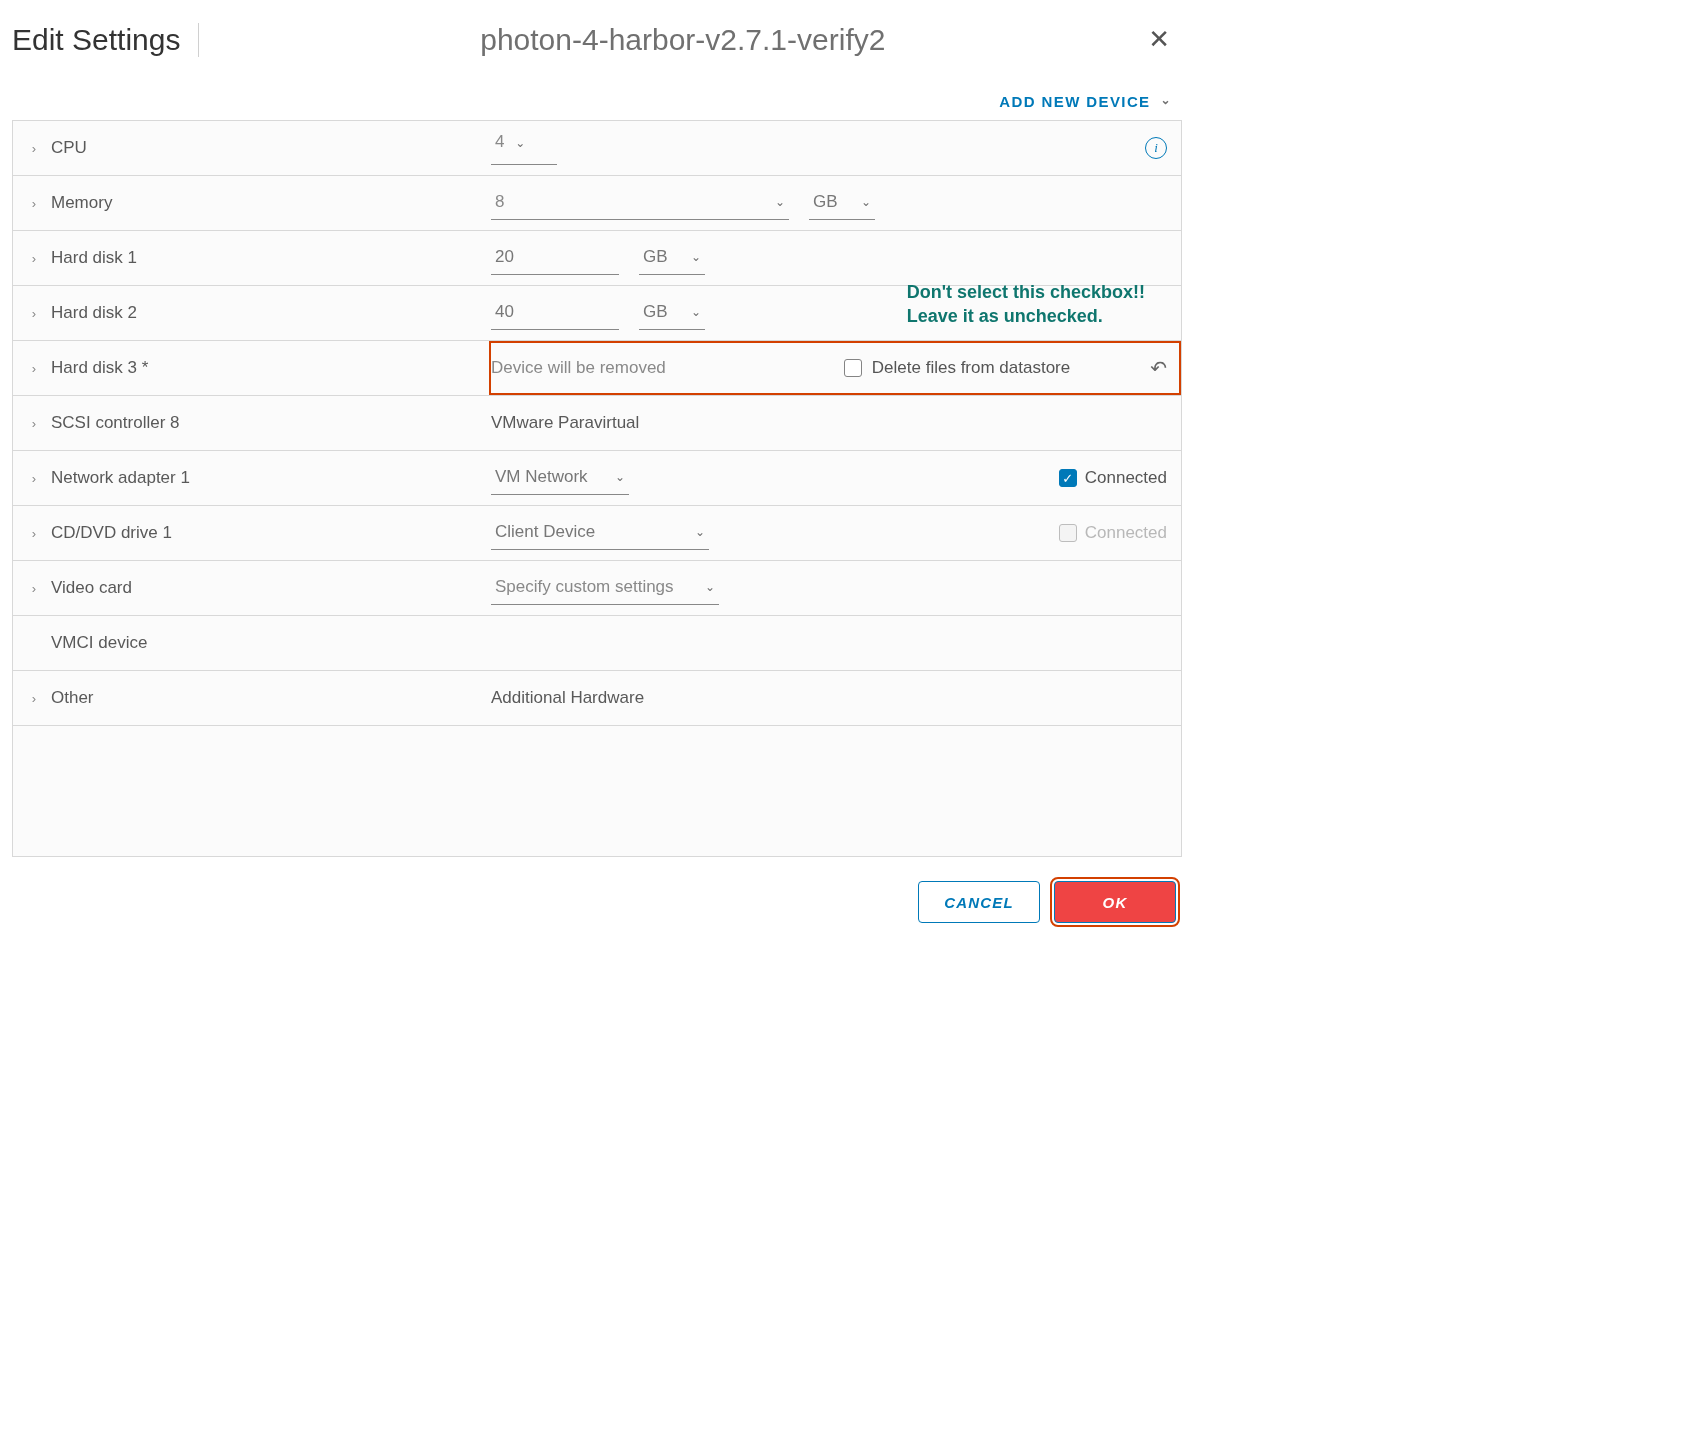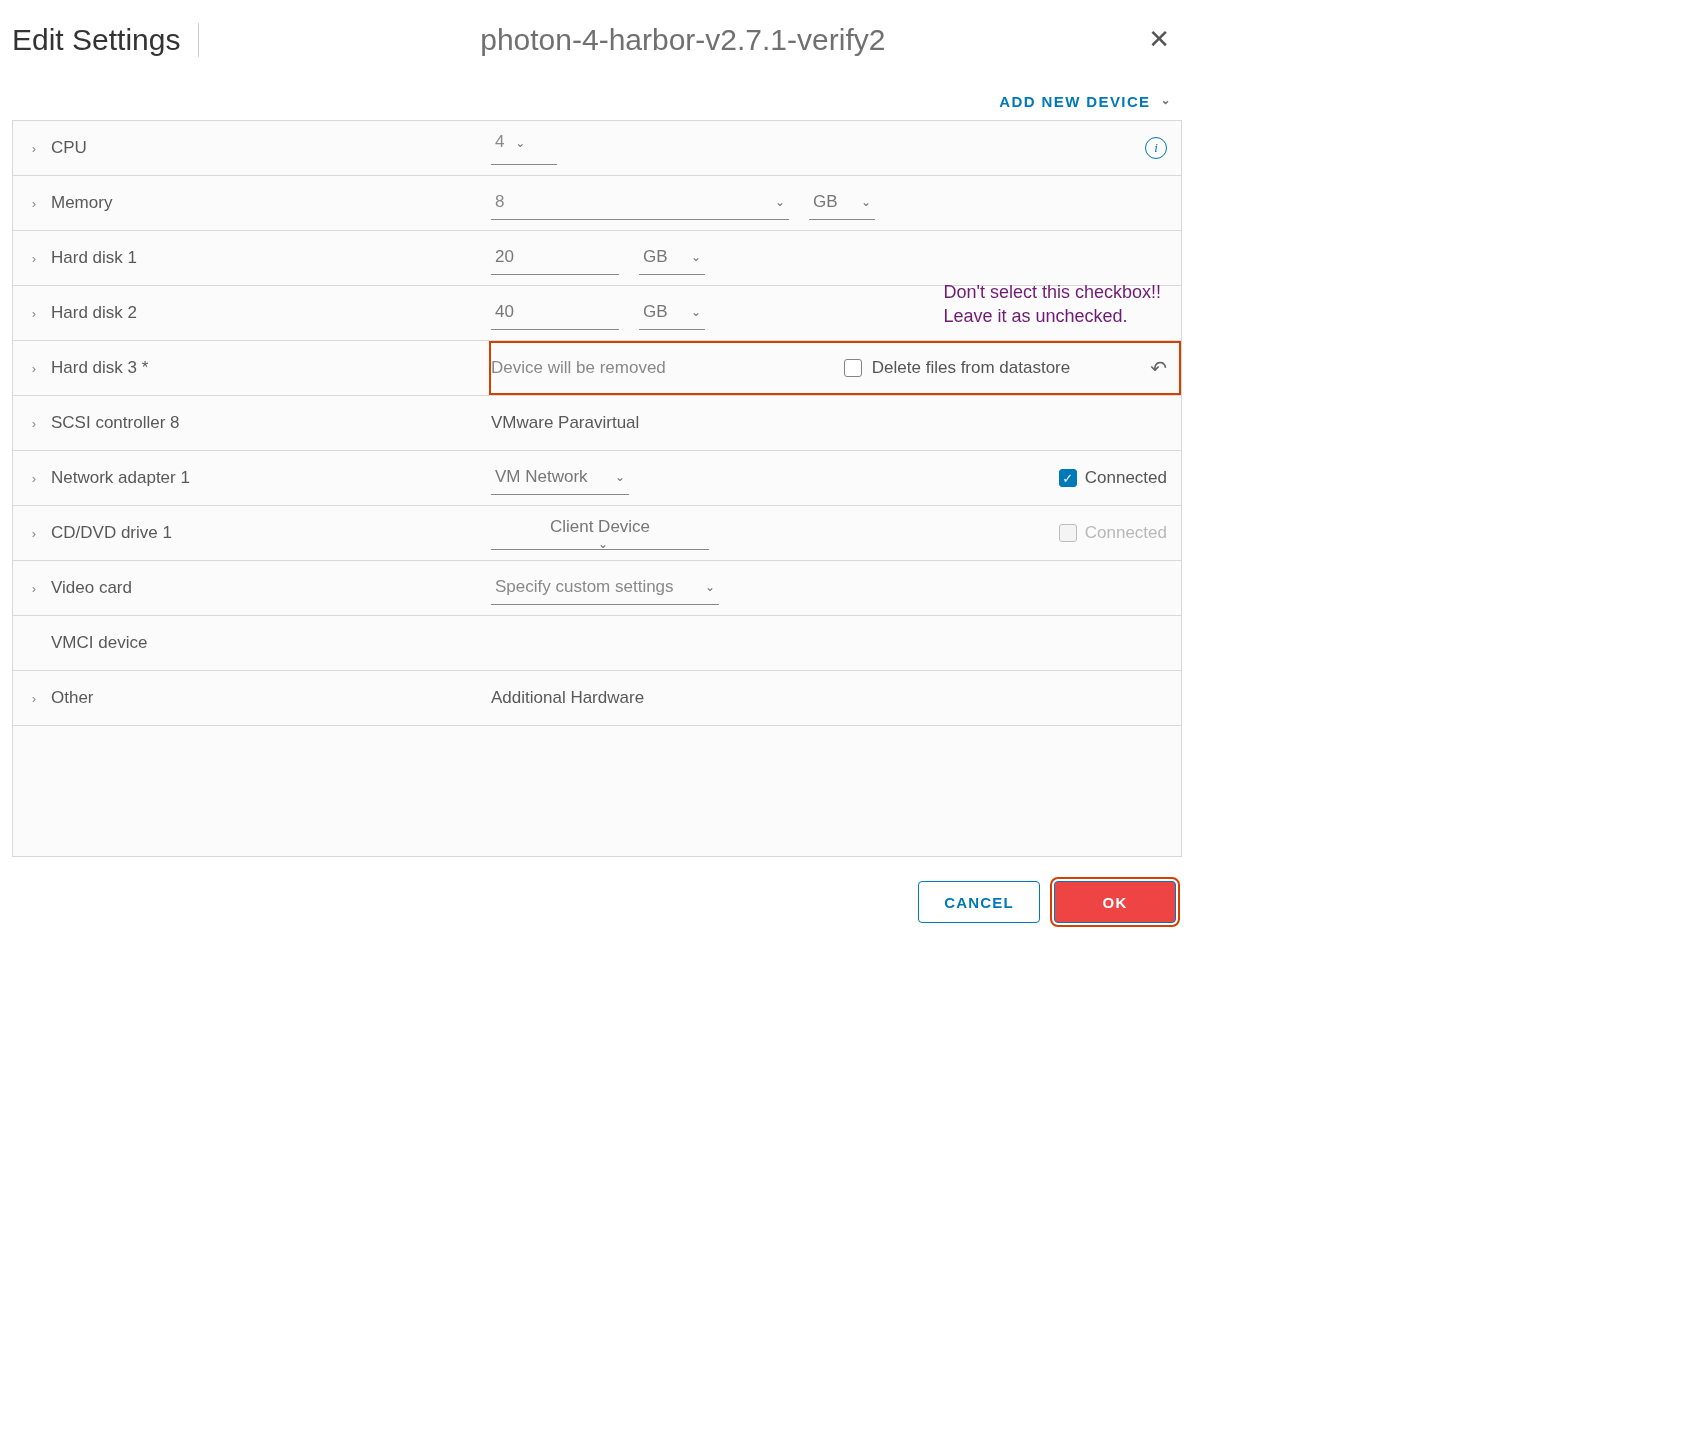--- a/index.html
+++ b/index.html
@@ -172,44 +172,45 @@
     border-color: #0079b8;
     color: #fff;
     font-size: 13px;
   }
   .checkbox.disabled {
     border-color: #bdbdbd;
     background: #f4f4f4;
   }
   .annotation {
     position: absolute;
-    color: #701a75;
+    color: #0f766e;
     font-size: 18px;
-    font-weight: 400;
+    font-weight: 700;
     line-height: 1.35;
-    right: 20px;
+    right: 36px;
     top: -6px;
     white-space: nowrap;
   }
   .annotation-box {
     position: absolute;
     border: 2px solid #d34000;
     pointer-events: none;
   }
   .undo-icon {
     font-size: 20px;
     color: #666;
     cursor: pointer;
   }
   .footer {
     display: flex;
     justify-content: flex-end;
     gap: 14px;
     padding: 24px 6px 0 0;
     position: relative;
+    font-style: italic;
   }
   .btn {
     height: 40px;
     min-width: 80px;
     font-size: 15px;
     font-weight: 600;
     letter-spacing: 1.2px;
     border-radius: 4px;
     display: inline-flex;
     align-items: center;
@@ -346,21 +347,21 @@
       <span class="right-col">
         <span class="checkbox blue">✓</span>
         <span>Connected</span>
       </span>
     </div>
 
     <div class="row">
       <span class="chev">›</span>
       <span class="label-col">CD/DVD drive 1</span>
       <span class="value-col">
-        <span class="underline-field uf-cd" style="display:inline-flex;justify-content:space-between;align-items:center;flex-direction:column;">
+        <span class="underline-field uf-cd" style="display:inline-flex;justify-content:space-between;align-items:center;">
           <span>Client Device</span>
           <span class="chevdown">⌄</span>
         </span>
       </span>
       <span class="right-col" style="color:#b8b8b8;">
         <span class="checkbox disabled"></span>
         <span>Connected</span>
       </span>
     </div>
 

